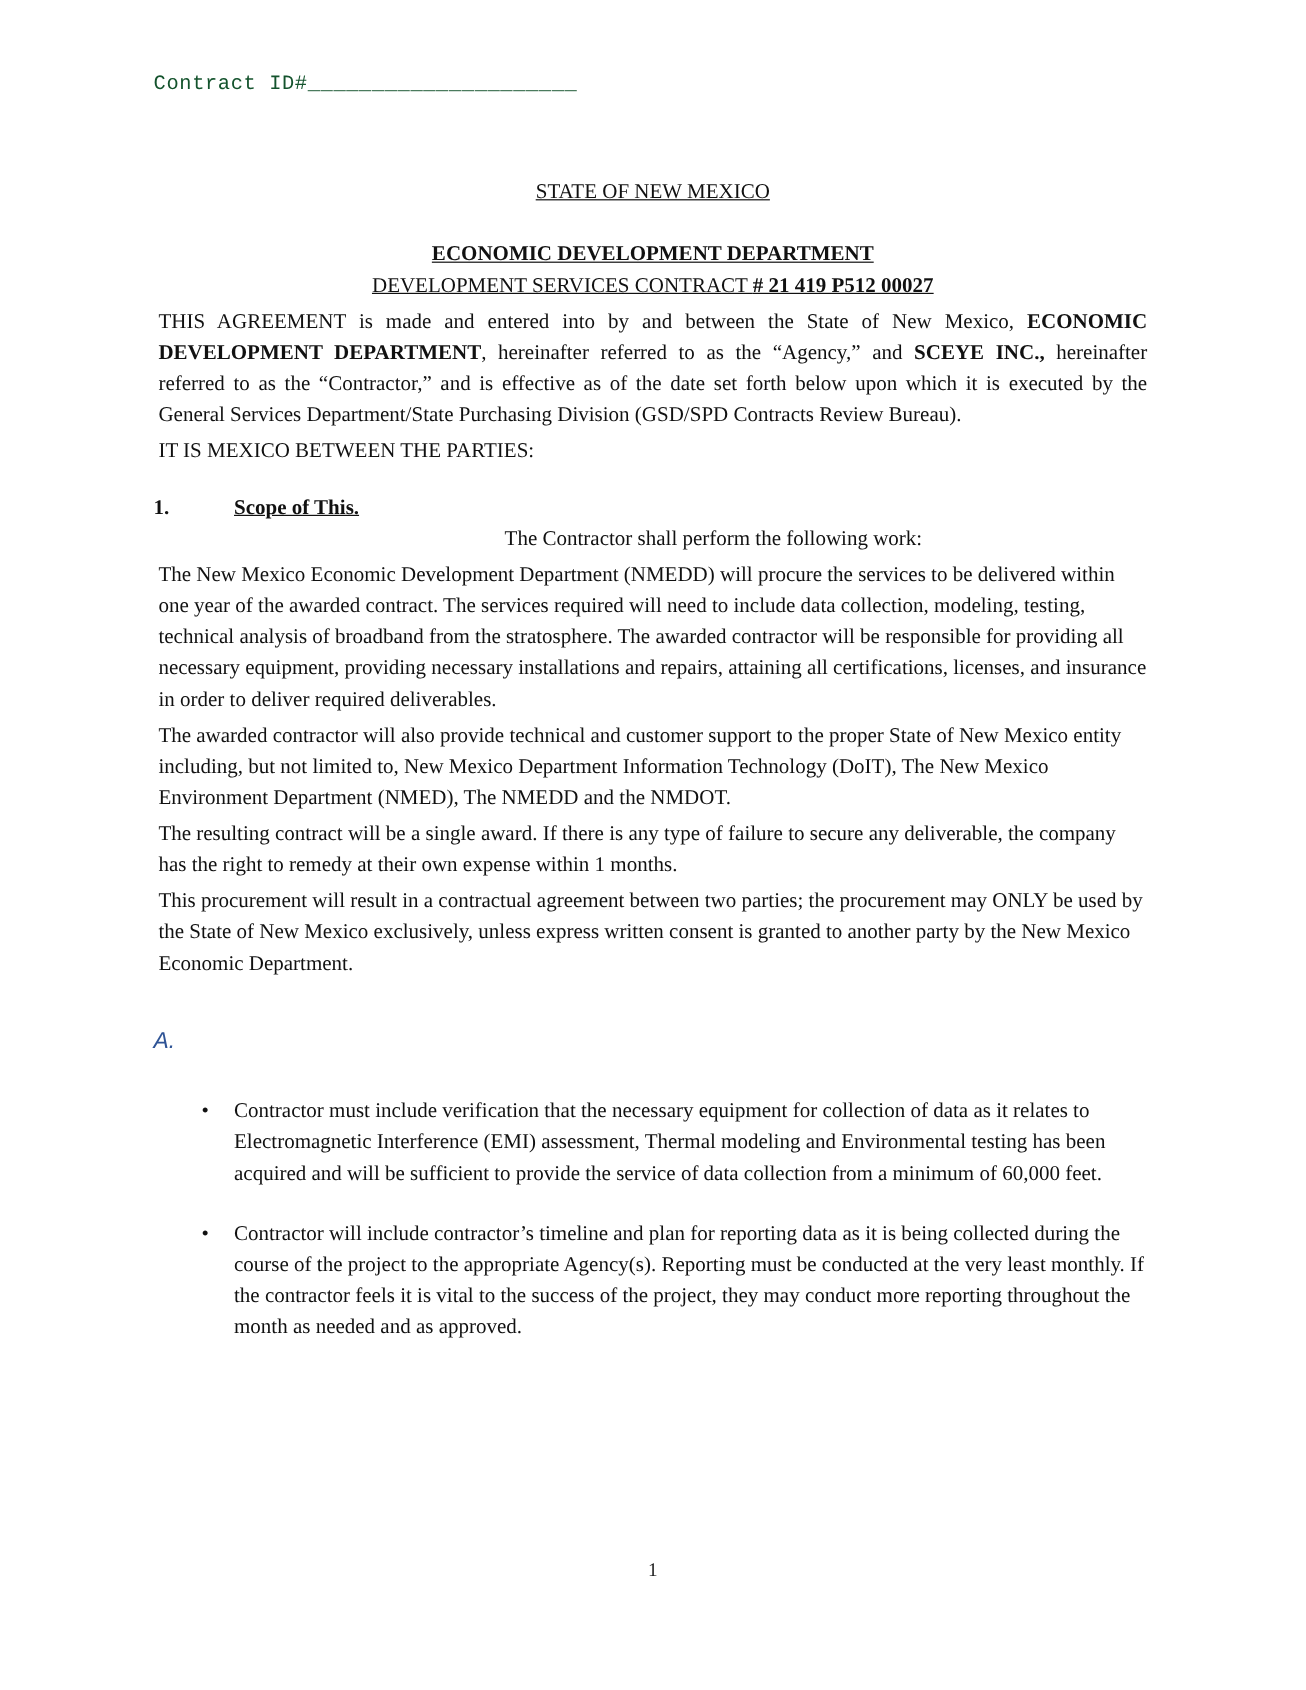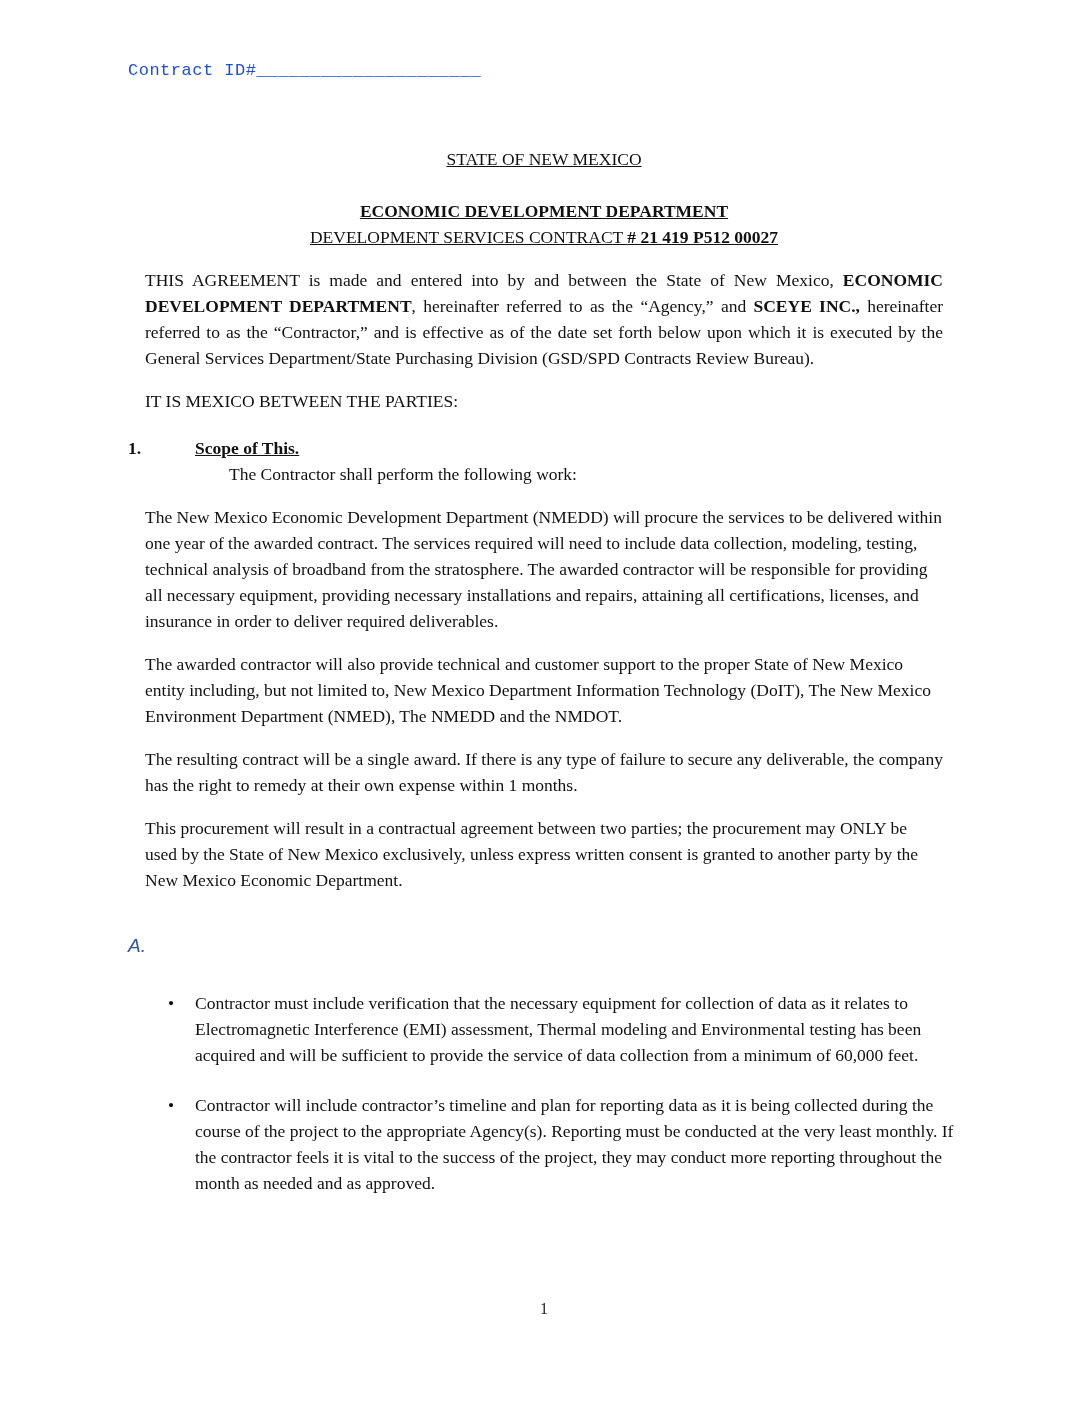--- a/index.html
+++ b/index.html
@@ -17,37 +17,37 @@
     font-family: "Liberation Serif", "DejaVu Serif", serif;
     font-size: 17.5px;
     line-height: 26px;
     color: #111111;
     overflow: hidden;
   }
   .contract-id {
     font-family: "Liberation Mono", "DejaVu Sans Mono", monospace;
     font-size: 17px;
     letter-spacing: 0.5px;
-    color: #1d4ed8;
+    color: #14532d;
     white-space: nowrap;
   }
   .title-block {
     margin-top: 62px;
     text-align: center;
     text-decoration: underline;
   }
   .title-line1 { margin: 0; }
   .title-line2 {
     margin: 26px 0 0 0;
     font-weight: bold;
   }
   .title-line3 { margin: 0; }
   .title-line3 b { font-weight: bold; }
   p.body-par {
-    margin: 17px;
+    margin: 4px;
   }
   .par-intro {
     margin-top: 17px;
     text-align: justify;
   }
   .agreed-line {
     margin-top: 23px;
   }
   .sec1 {
     margin-top: 21px;
@@ -59,20 +59,21 @@
     width: 67px;
     flex: 0 0 67px;
     font-weight: bold;
   }
   .sec1-head {
     font-weight: bold;
     text-decoration: underline;
   }
   .sec1-sub {
     margin-left: 101px;
+    text-align: center;
   }
   .par-scope1 { margin-top: 18px; }
   .par-scope2 { margin-top: 0; }
   .par-scope3 { margin-top: 22px; }
   .par-scope4 { margin-top: 22px; }
   .secA {
     margin-top: 40px;
     font-family: "Liberation Sans", "DejaVu Sans", sans-serif;
     font-style: italic;
     font-size: 19px;

